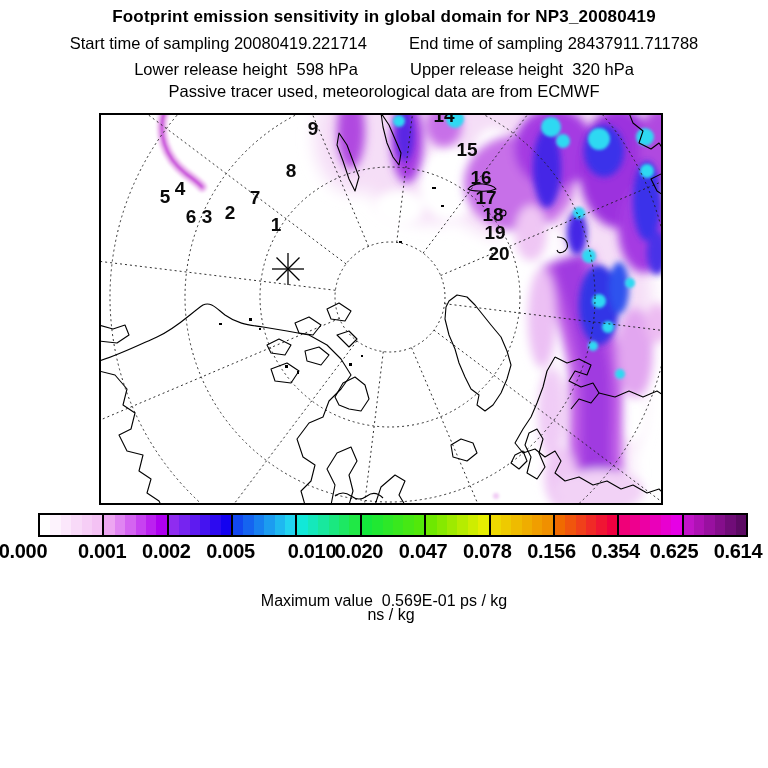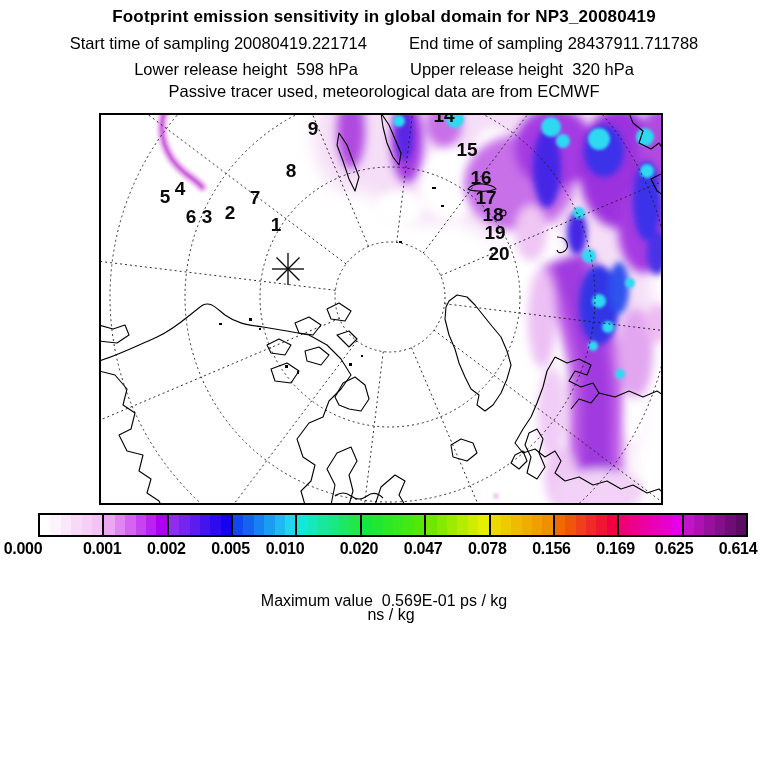--- a/index.html
+++ b/index.html
@@ -12,21 +12,21 @@
   .row2{top:34px;gap:42px;}
   .row3{top:60px;gap:52px;}
   .row4{top:70px;margin-top:12px;}
   .map-svg{position:absolute;left:99px;top:113px;}
   #colorbar{position:absolute;left:38px;top:513px;width:706px;height:20px;
             border:2px solid #000;display:flex;}
   .seg{flex:1;display:flex;border-left:2px solid #000;}
   .seg:first-child{border-left:none;}
   .sub{flex:1;}
   .tick{position:absolute;top:540px;transform:translateX(-50%);
-        font-weight:bold;font-size:16px;letter-spacing:-.3px;white-space:pre;}
+        font-weight:bold;font-size:20px;letter-spacing:-.3px;white-space:pre;}
   .units{position:absolute;top:562px;left:0;right:0;text-align:center;
          font-size:16px;margin-left:14px;margin-top:44px;}
   .maxval{position:absolute;top:592px;left:0;right:0;text-align:center;
           font-size:16px;white-space:pre;}
 </style>
 </head>
 <body>
 
 <div class="page">
 
@@ -314,25 +314,25 @@
         <div class="sub" style="background: rgb(133, 14, 140);"></div>
         <div class="sub" style="background: rgb(112, 12, 120);"></div>
         <div class="sub" style="background: rgb(92, 10, 100);"></div>
       </div>
     </div>
   <div id="ticks">
       <div class="tick" style="left: 23px;">0.000</div>
       <div class="tick" style="left: 102.182px;">0.001</div>
       <div class="tick" style="left: 166.364px;">0.002</div>
       <div class="tick" style="left: 230.545px;">0.005</div>
-      <div class="tick" style="left: 285px; text-align: center;">0.010</div>
+      <div class="tick" style="left: 312px; text-align: center;">0.010</div>
       <div class="tick" style="left: 358.909px;">0.020</div>
       <div class="tick" style="left: 423.091px;">0.047</div>
       <div class="tick" style="left: 487.273px;">0.078</div>
       <div class="tick" style="left: 551.455px;">0.156</div>
-      <div class="tick" style="left: 615.636px;">0.169</div>
+      <div class="tick" style="left: 615.636px;">0.354</div>
       <div class="tick" style="left: 674px; text-align: center;">0.625</div>
       <div class="tick" style="left: 738px;">0.614</div>
     </div>
 
   <div class="units">ns / kg</div>
   <div class="maxval">Maximum value  0.569E-01 ps / kg</div>
 </div>
 
 </body></html>

